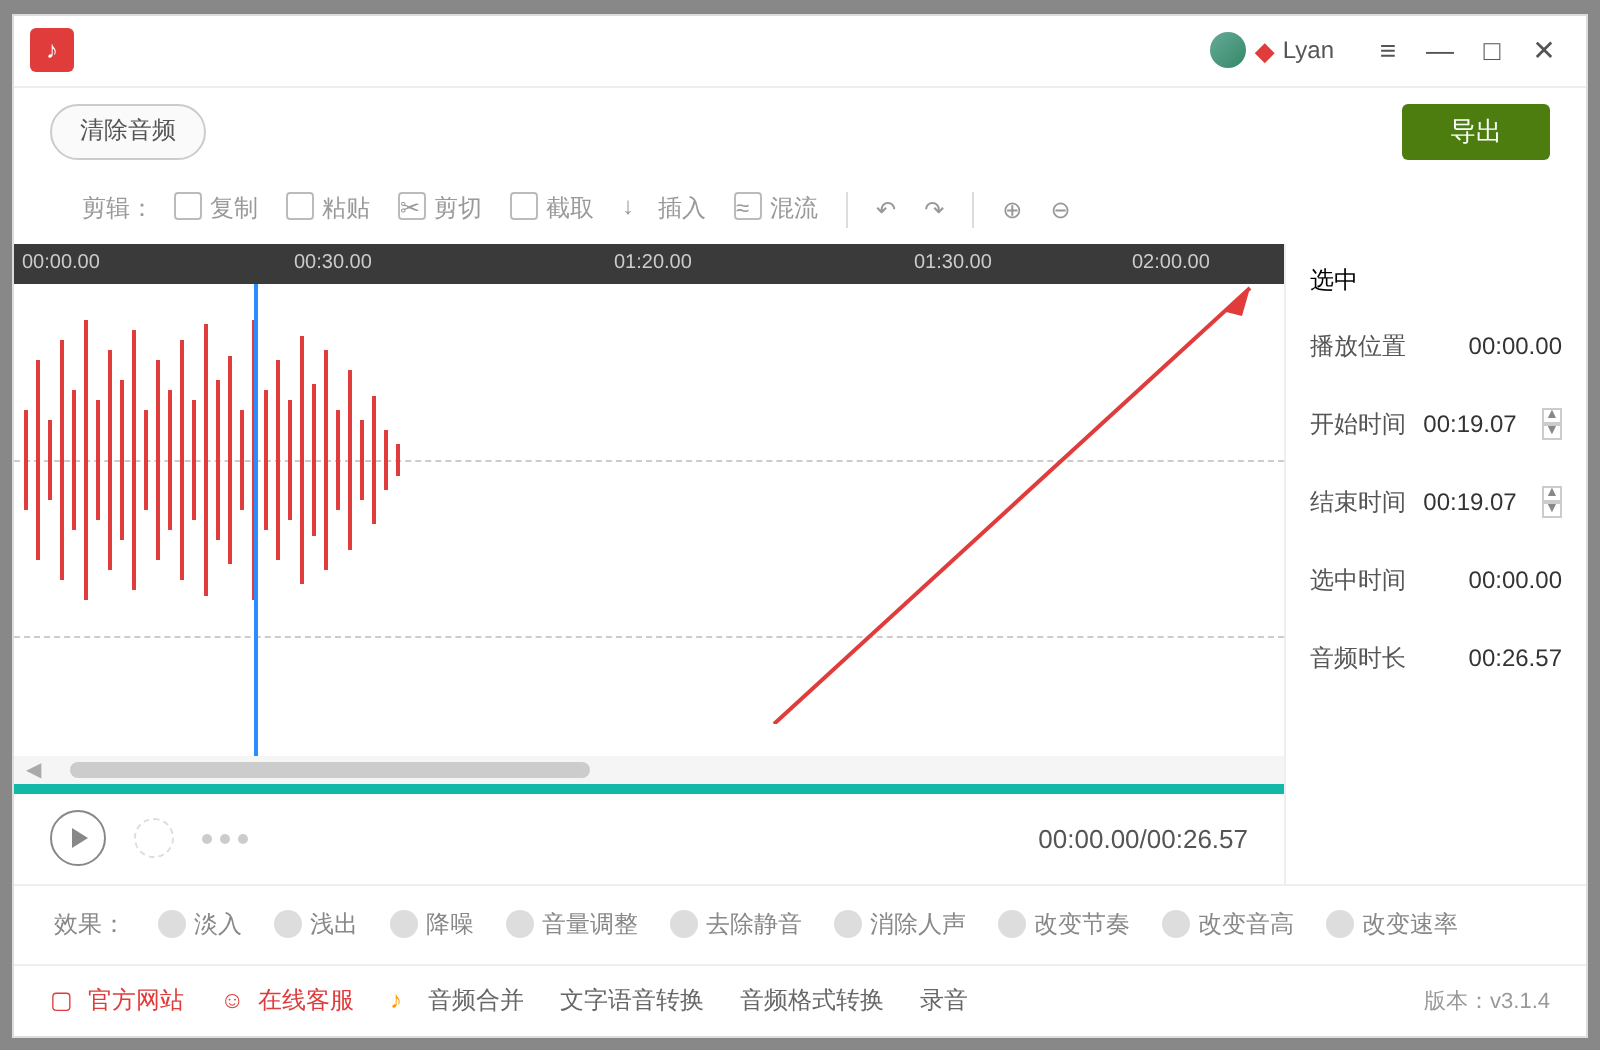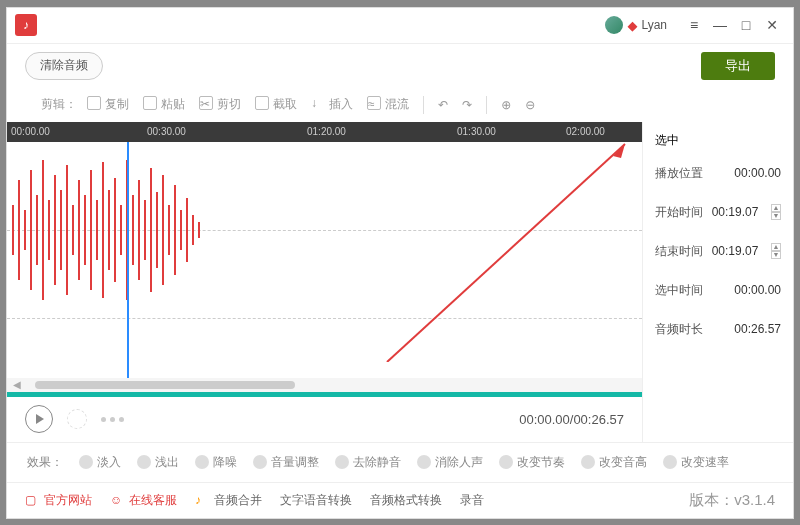--- a/index.html
+++ b/index.html
@@ -47,21 +47,21 @@
 .sp-row .val{color:#333;}
 .stepper{display:flex;flex-direction:column;margin-left:4px;}
 .stepper span{width:10px;height:8px;border:1px solid #ccc;font-size:7px;line-height:6px;text-align:center;color:#888;cursor:pointer;}
 .effects{height:40px;display:flex;align-items:center;padding:0 20px;gap:16px;font-size:12px;color:#888;border-top:1px solid #eee;}
 .eff{display:flex;align-items:center;gap:4px;cursor:pointer;}
 .eff .ic{width:14px;height:14px;background:#ddd;border-radius:50%;}
 .footer{height:36px;display:flex;align-items:center;padding:0 18px;gap:18px;font-size:12px;color:#666;border-top:1px solid #eee;}
 .ft{display:flex;align-items:center;gap:5px;cursor:pointer;}
 .ft .ic{width:14px;height:14px;}
 .ft.red{color:#e03c3c;}
-.version{margin-left:auto;color:#999;font-size:15px;}
+.version{margin-left:auto;color:#999;font-size:11px;}
 .arrow-svg{position:absolute;left:0;top:0;pointer-events:none;}
 </style>
 </head>
 <body>
 
 <div class="app">
 
   <div class="titlebar">
     <div class="logo">♪</div>
     <div class="title-spacer"></div>

